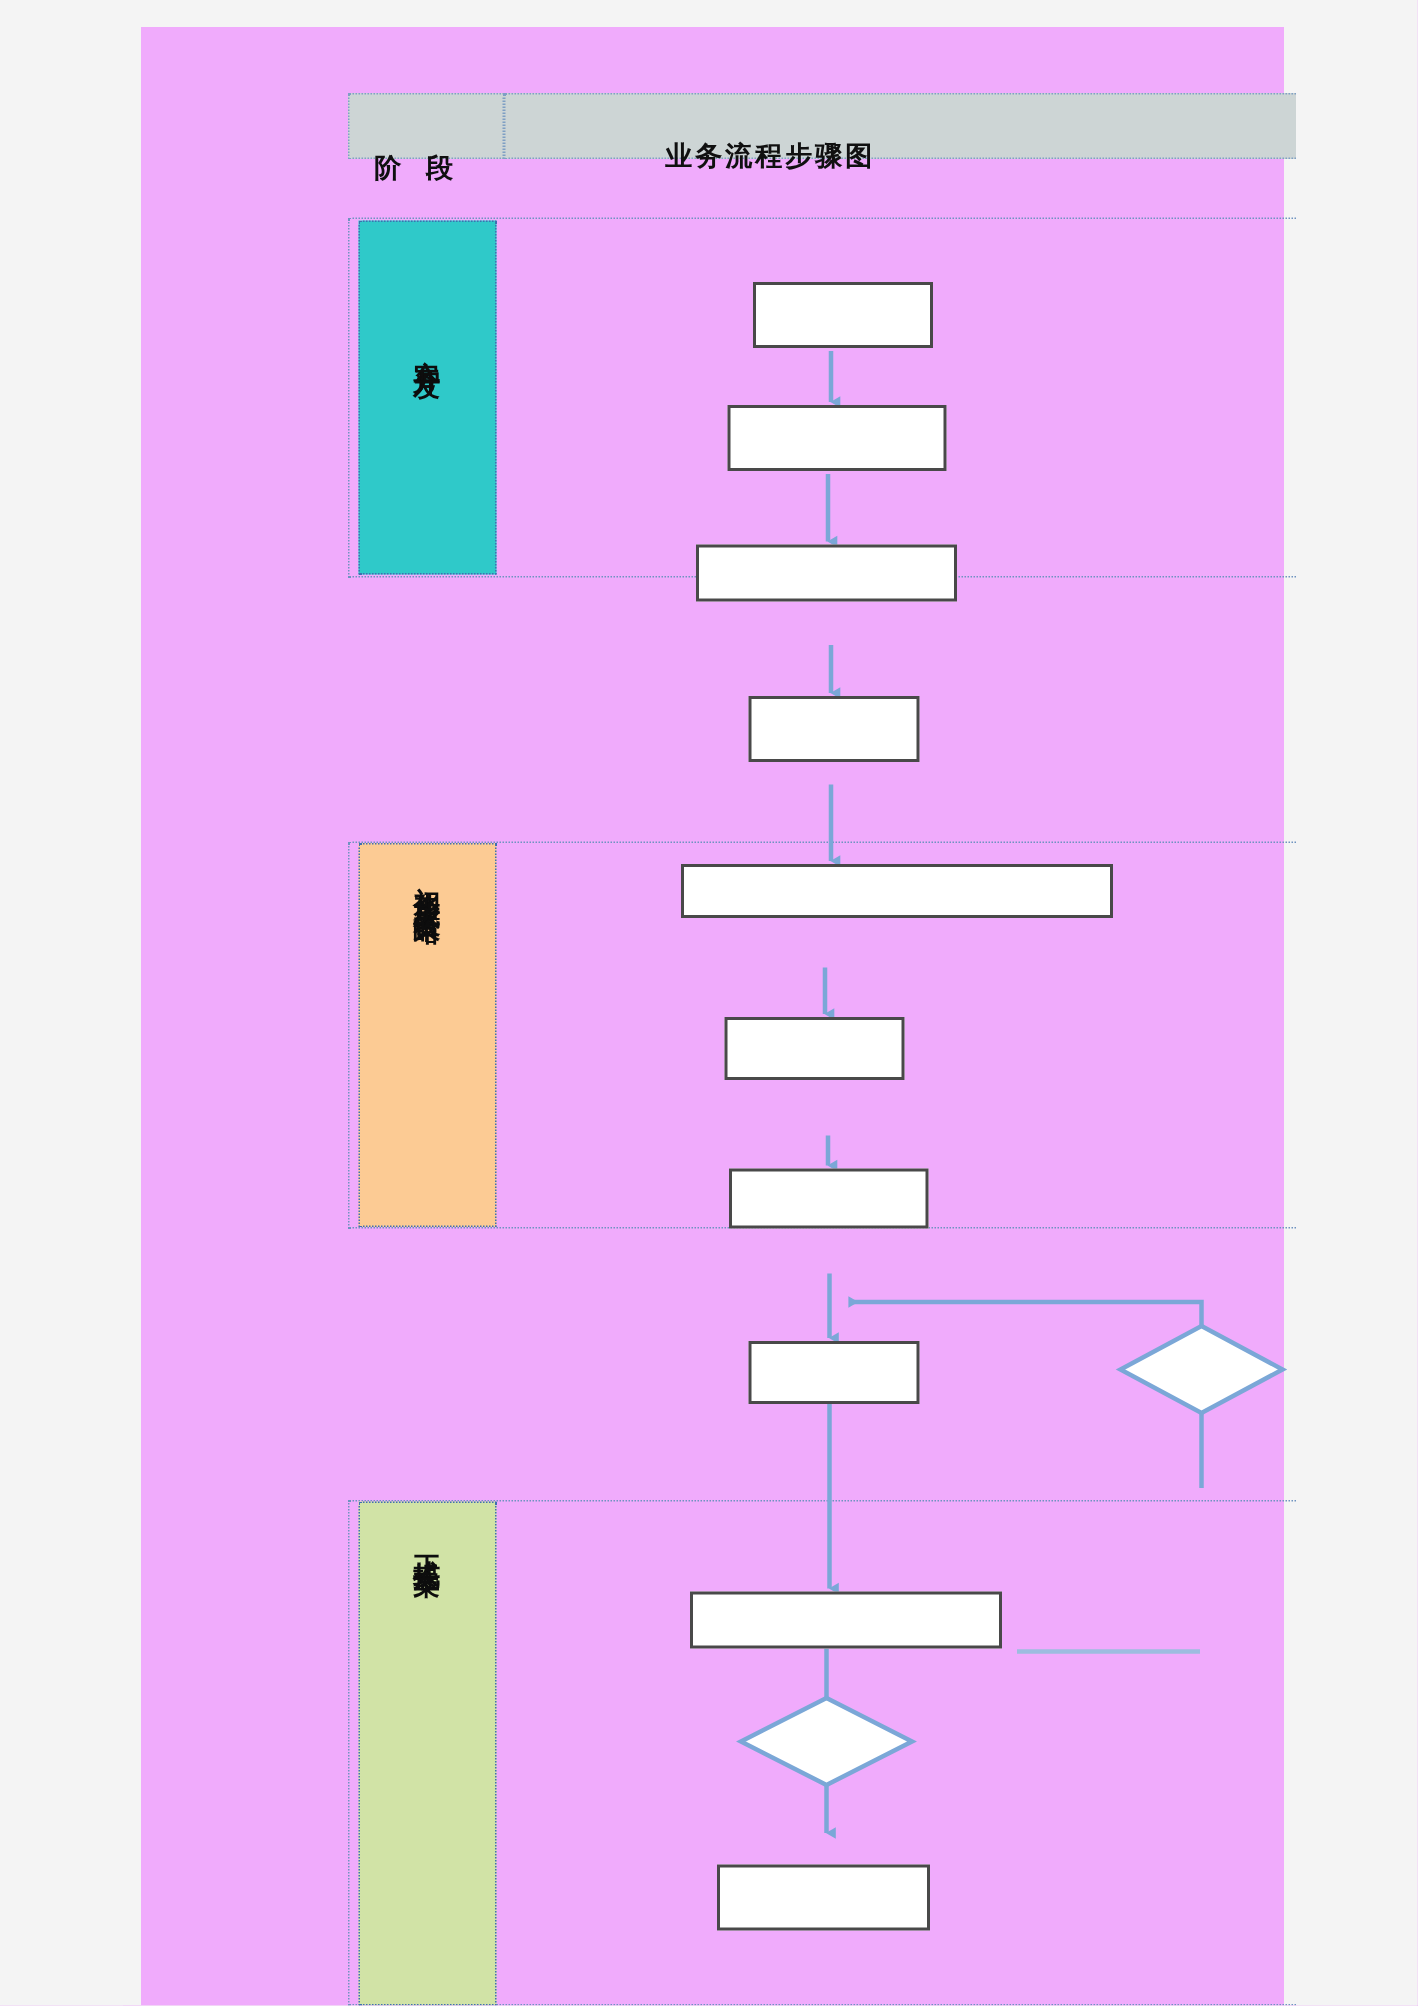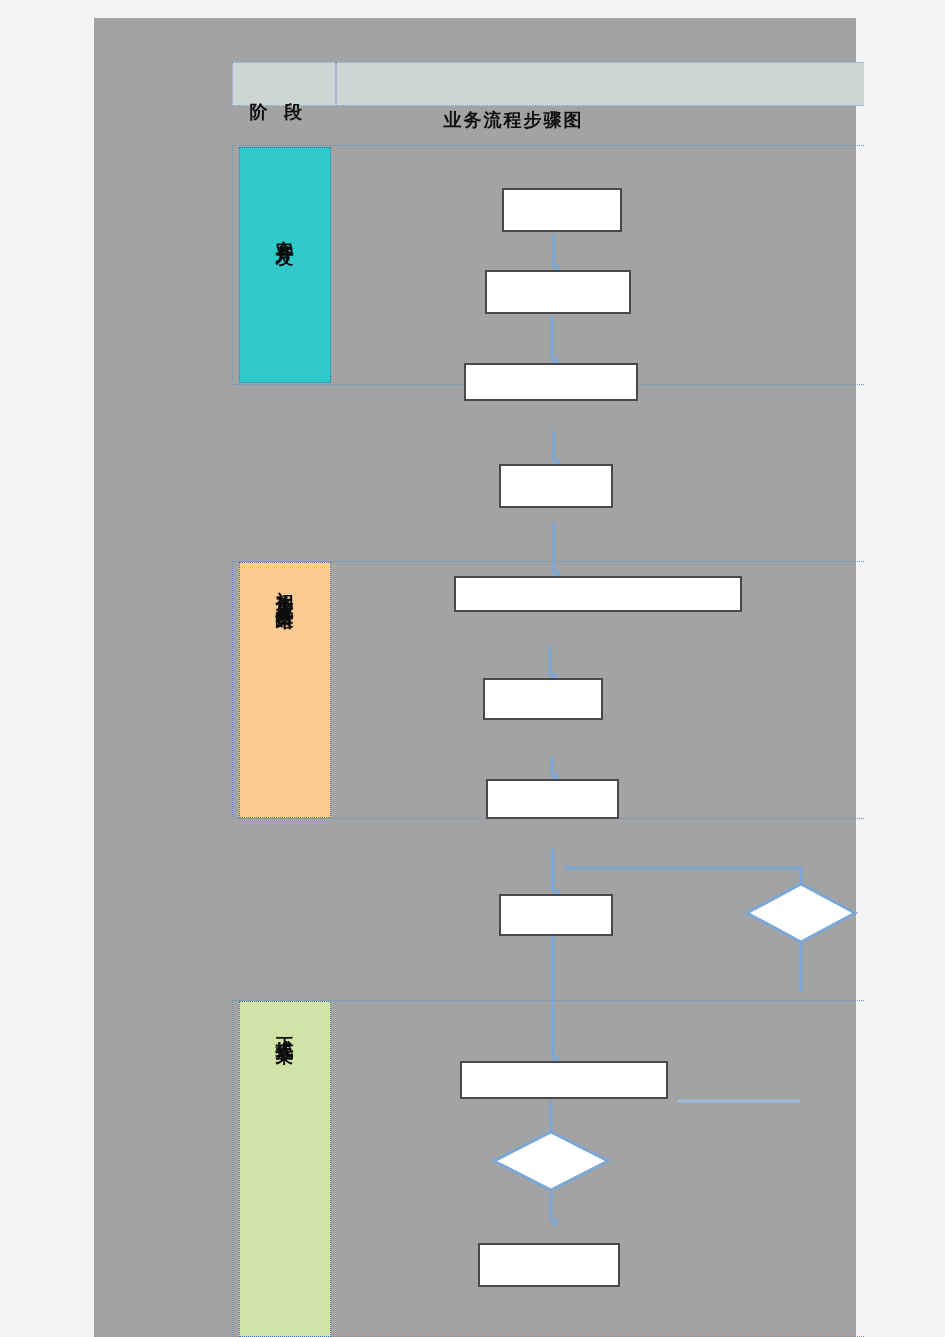--- a/index.html
+++ b/index.html
@@ -5,21 +5,21 @@
 <style>
   html, body {
     margin: 0;
     padding: 0;
     background: #f4f4f4;
   }
   #page {
     position: relative;
     width: 782px;
     height: 1337px;
-    background: #a3a3a3;
+    background: #f0abfc;
     margin: 0 auto;
     overflow: hidden;
     font-family: "Liberation Serif", "DejaVu Serif", serif;
   }
   
   .top-strip {
     position: absolute;
     left: 0; top: 0;
     width: 945px; height: 18px;
     background: #f4f4f4;
@@ -50,21 +50,21 @@
   .hdr-label {
     position: absolute;
     font-size: 18px;
     font-weight: bold;
     color: #101010;
     letter-spacing: 6px;
     white-space: nowrap;
     font-family: "Liberation Serif", "DejaVu Serif", serif;
   }
   .hdr-label-stage { left: 168px; top: 100px; }
-  .hdr-label-title { left: 362px; top: 108px; letter-spacing: 2px; }
+  .hdr-label-title { left: 362px; top: 92px; letter-spacing: 2px; }
 
   
   .lane-frame {
     position: absolute;
     border: 1px dotted #6f93c0;
     box-sizing: border-box;
     background: transparent;
   }
   .lane1-frame { left: 150px; top: 145px; width: 668px; height: 240px; }
   .lane2-frame { left: 150px; top: 561px; width: 668px; height: 258px; }

